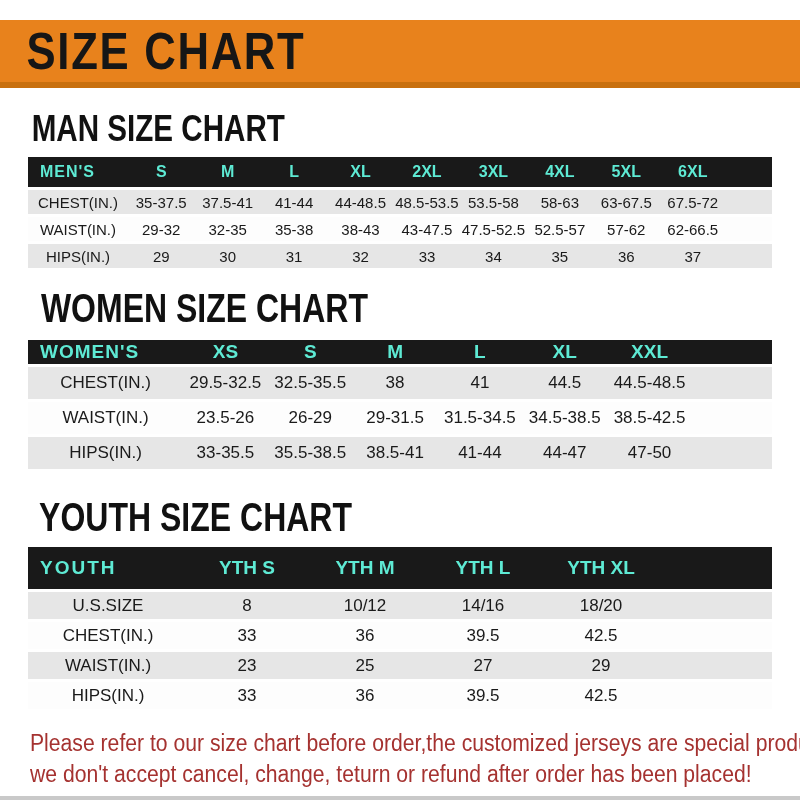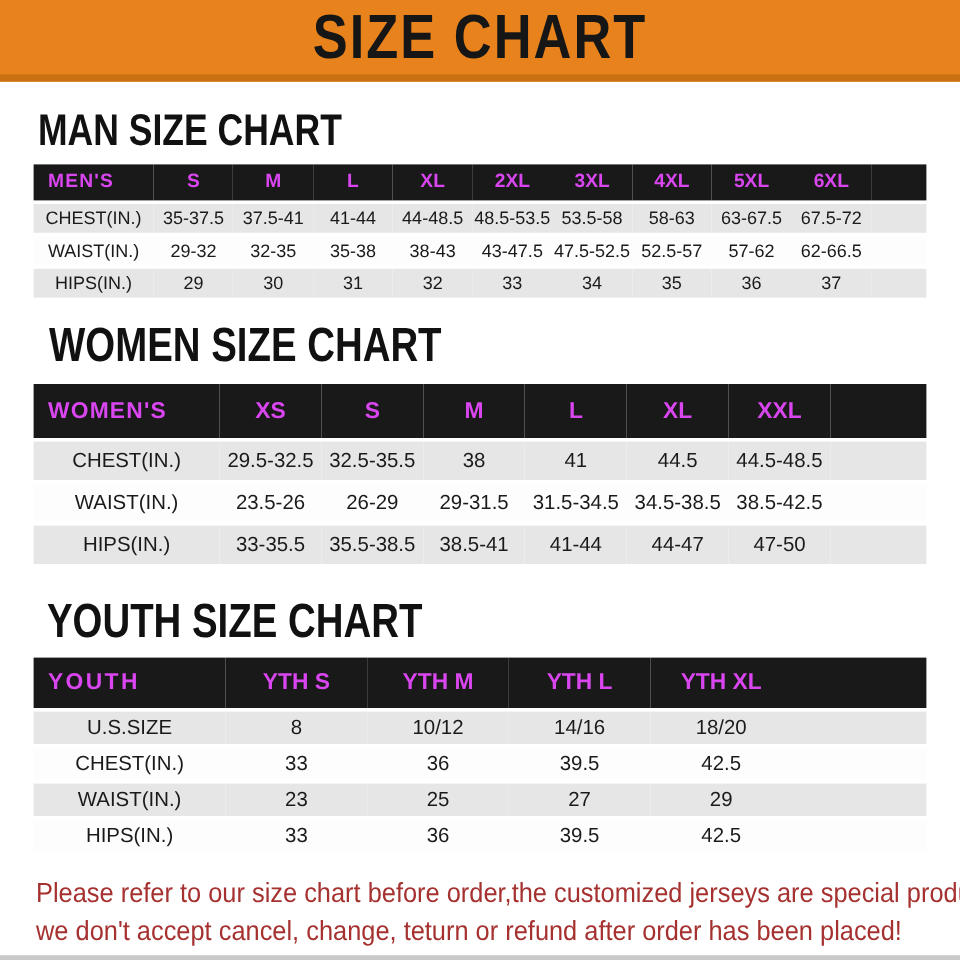--- a/index.html
+++ b/index.html
@@ -17,21 +17,21 @@
     background: #ffffff;
     font-family: "Liberation Sans", sans-serif;
     color: #1a1a1a;
     overflow: hidden;
     position: relative;
   }
   .banner {
     height: 62px;
     background: var(--banner-orange);
     border-bottom: 6px solid var(--banner-border);
-    display: flex; align-items: center; justify-content: center;
+    display: flex; align-items: center; justify-content: flex-start; margin-top: 20px;
   }
   .banner-title {
     display: inline-block;
     font-size: 52px; font-weight: bold; letter-spacing: 2px;
     color: #161616;
     transform: scaleX(0.84);
     white-space: nowrap;
   }
   .section-title { }
   .section-title .cond {
@@ -49,30 +49,30 @@
   .title-youth .cond { font-size: 40px; line-height: 42px; }
 
   table {
     border-collapse: separate;
     border-spacing: 0 3px;
     table-layout: fixed;
     width: 744px;
     margin-left: 28px;
   }
   th, td { text-align: center; vertical-align: middle; padding: 0; overflow: hidden; white-space: nowrap; }
-  .hdr th { background: var(--header-black); color: #d946ef; font-weight: bold; }
+  .hdr th { background: var(--header-black); color: #5eead4; font-weight: bold; }
   .group  { text-align: left !important; padding-left: 12px !important; }
   .r-gray  td { background: var(--row-gray); }
   .r-white td { background: var(--row-white); }
 
   .men-table .hdr th { height: 30px; font-size: 16px; }
   .men-table .group  { font-size: 22px; letter-spacing: 1px; }
   .men-table td      { height: 24px; font-size: 15px; }
 
-  .women-table .hdr th { height: 45px; font-size: 19px; }
+  .women-table .hdr th { height: 24px; font-size: 19px; }
   .women-table .group  { font-size: 25px; letter-spacing: 1px; }
   .women-table td      { height: 32px; font-size: 17px; }
 
   .youth-table .hdr th { height: 42px; font-size: 19px; }
   .youth-table .group  { font-size: 26px; letter-spacing: 2px; margin-left: 26px; }
   .youth-table td      { height: 27px; font-size: 17px; margin-top: 32px; }
 
   .footer {
     margin: 16px 0 0 30px;
     color: var(--footer-red);

